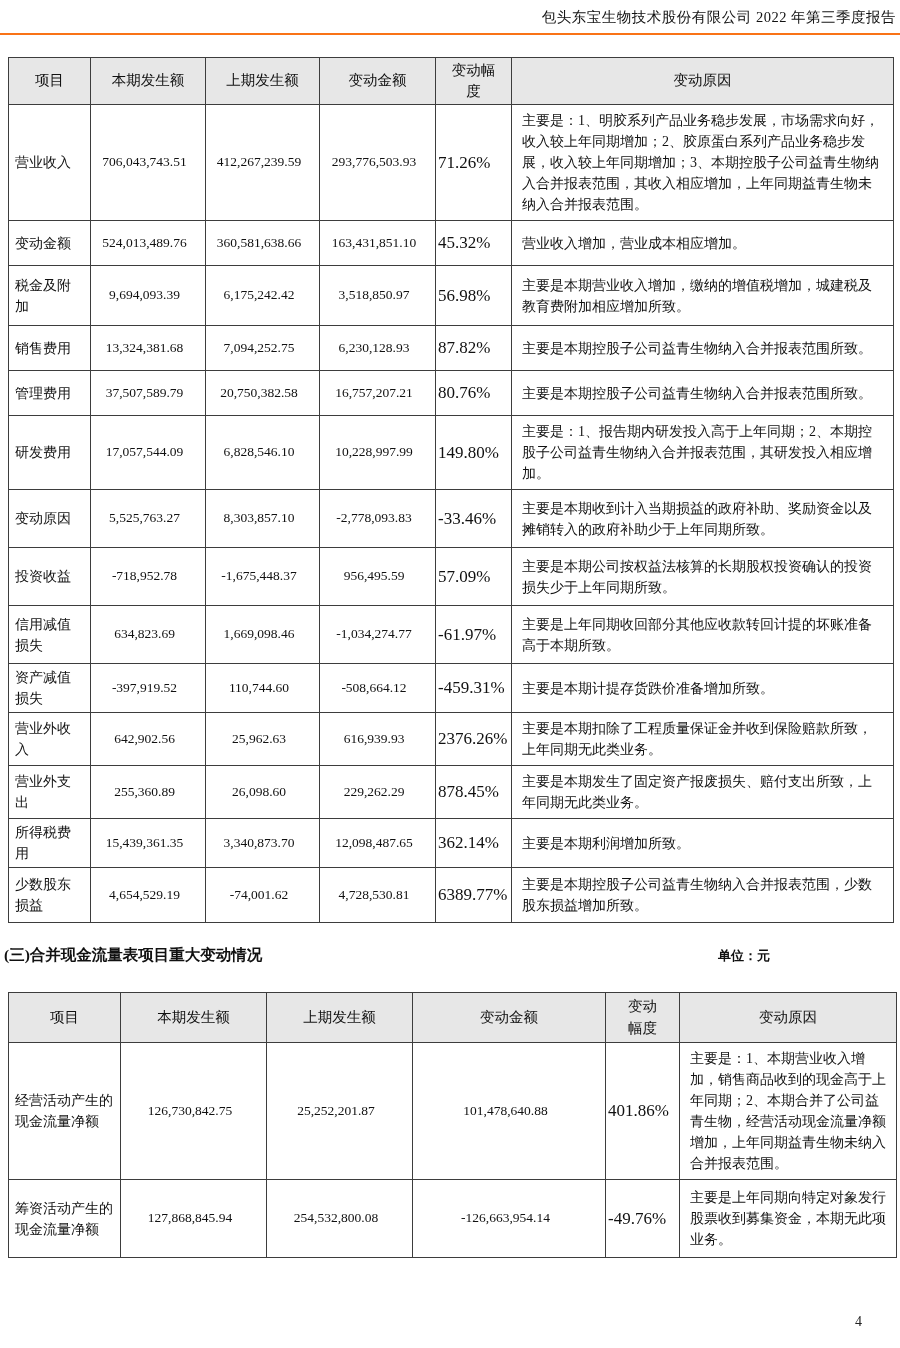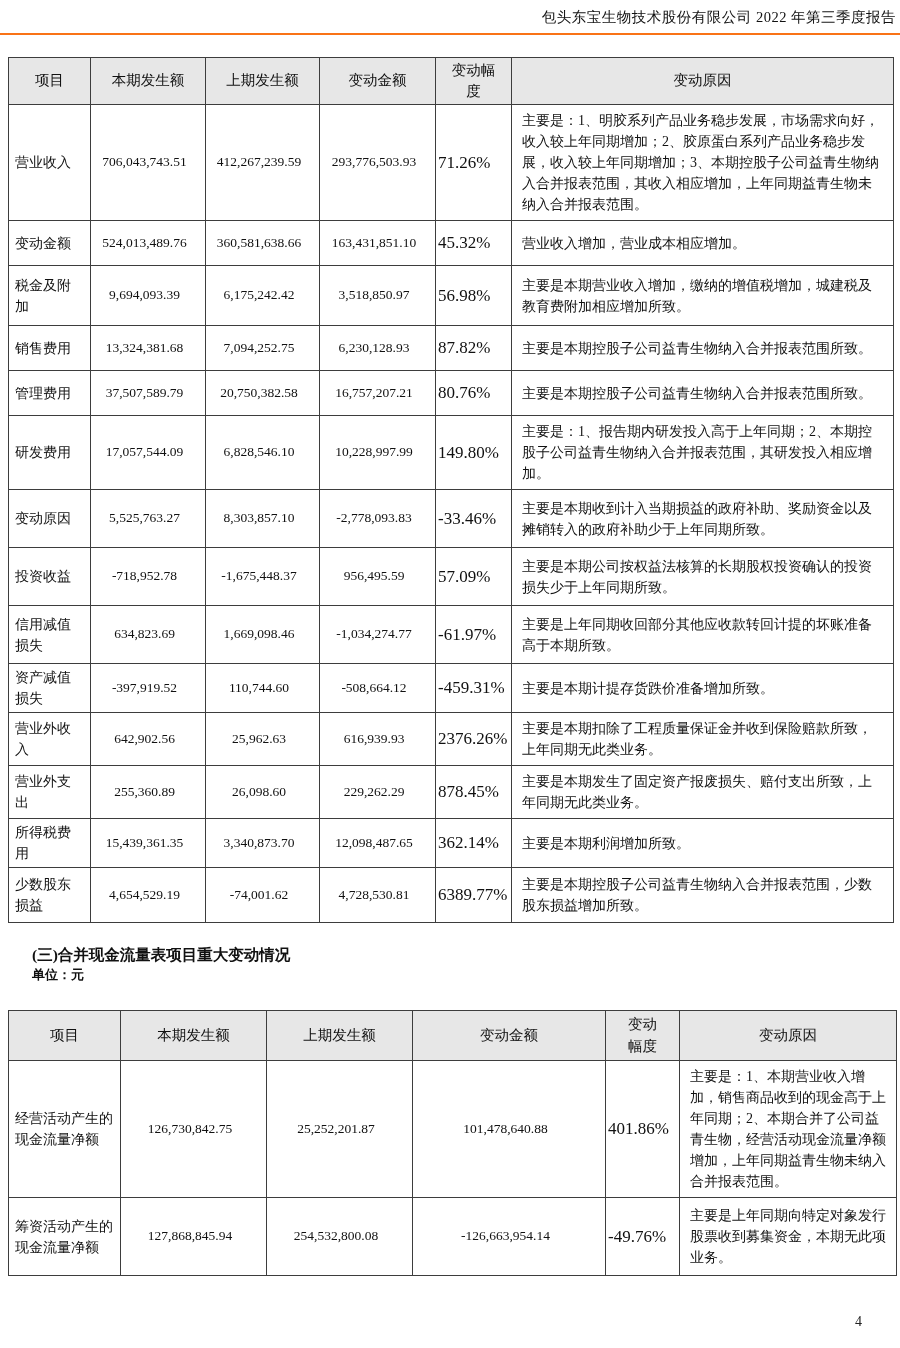--- a/index.html
+++ b/index.html
@@ -36,22 +36,21 @@
   
   td:nth-child(1) { text-align: left; padding: 3px 6px; margin-top: 14px; }
   td:nth-child(2), td:nth-child(3), td:nth-child(4) {
     text-align: center; padding: 2px 9px 2px 2px; white-space: nowrap; font-size: 13.5px;
   }
   td:nth-child(5) { text-align: left; white-space: nowrap; font-size: 17px; padding: 2px 2px; }
   td:nth-child(6) { text-align: left; padding: 5px 10px; }
 
   .section-row {
     display: flex; justify-content: space-between; align-items: baseline;
-    margin: 22px 22px 0 32px;
-    flex-direction: column;
+    margin: 22px 22px 0 4px;
   }
   .section-title { font-weight: bold; font-size: 15.5px; }
   .unit-label { font-weight: bold; font-size: 13px; margin-right: 108px; }
 
   .t2-wrap { margin-top: 26px; }
 
   .page-number {
     position: absolute; right: 38px; bottom: 18px;
     font-size: 14px; color: #222;
   }

